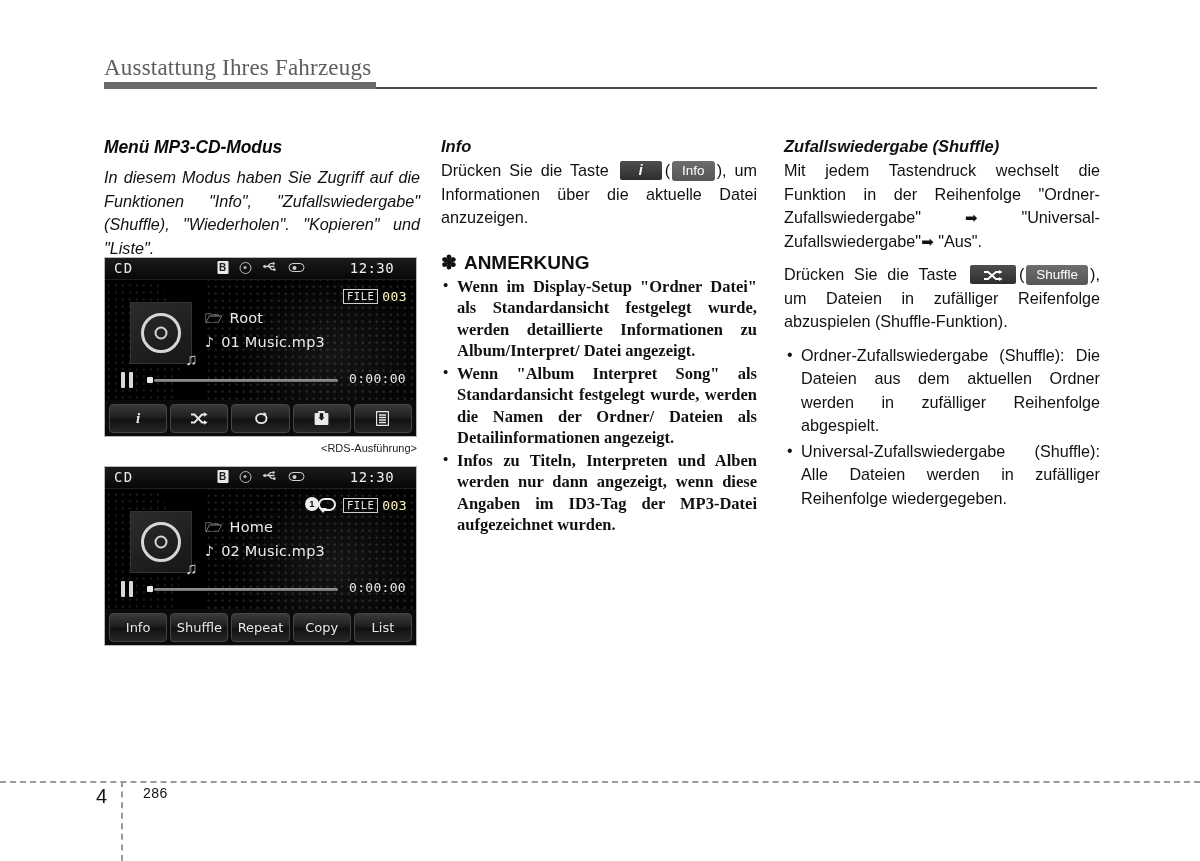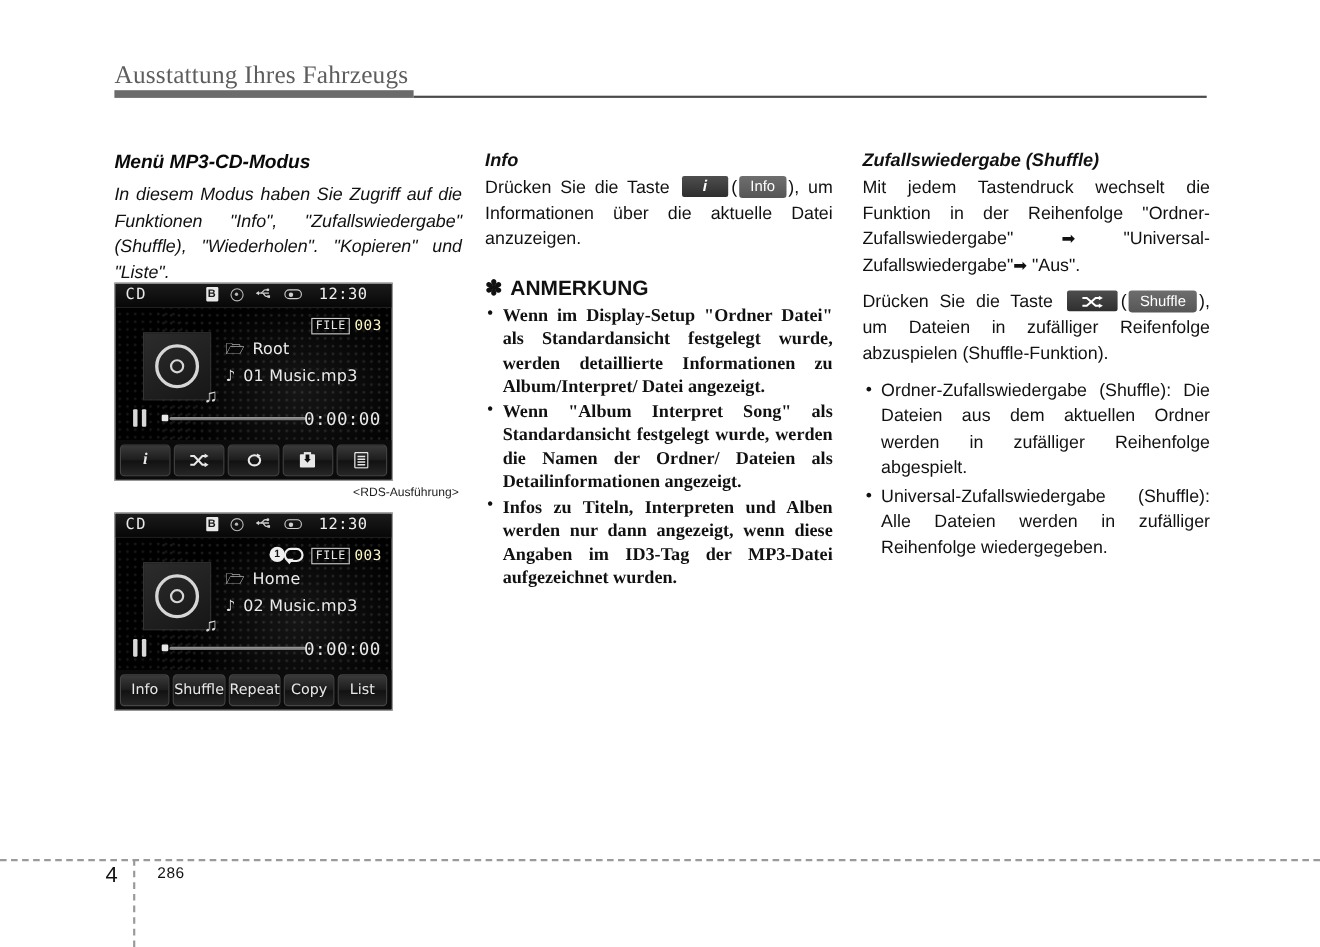--- a/index.html
+++ b/index.html
@@ -88,21 +88,21 @@
     background: linear-gradient(#6e6e6e,#565656);
     color: #fff; border-radius: 3px;
     padding: 2px 10px; margin: 0 2px;
     font-size: 13.5px; line-height: 16px;
     position: relative; top: -1px;
   }
   .arrow-glyph { font-size: 15px; }
 
   
   .screen {
-    position: absolute; width: 253px; height: 180px;
+    position: absolute; width: 313px; height: 180px;
     background: #000; border: 1px solid #b8b8b8;
     overflow: hidden;
   }
   .screen-1 { left: 104px; top: 257px; }
   .screen-2 { left: 104px; top: 466px; }
 
   .sc-inner { position: absolute; inset: 0; }
 
   .statusbar {
     position: absolute; left: 0; top: 0; width: 100%; height: 22px;
@@ -230,21 +230,21 @@
   .prog-track {
     position: absolute; left: 49px; top: 9px; right: 78px; height: 3px;
     background: linear-gradient(#9a9a9a,#6d6d6d); border-radius: 2px;
   }
   .prog-knob {
     position: absolute; left: 42px; top: 7px;
     width: 6px; height: 6px; background: #e8e8e8; border-radius: 1px;
   }
   .time {
     position: absolute; right: 10px; top: 1px;
-    color: #e9e9e9; font-size: 16px; letter-spacing: .3px;
+    color: #e9e9e9; font-size: 13px; letter-spacing: .3px;
     font-family: "DejaVu Sans Mono", monospace;
   }
 
   .btnbar {
     position: absolute; left: 0; right: 0; bottom: 0; height: 36px;
     background: #0b0b0b;
     display: flex; align-items: center; justify-content: space-between;
     padding: 2px 4px; gap: 3px;
   }
   .hbtn {

